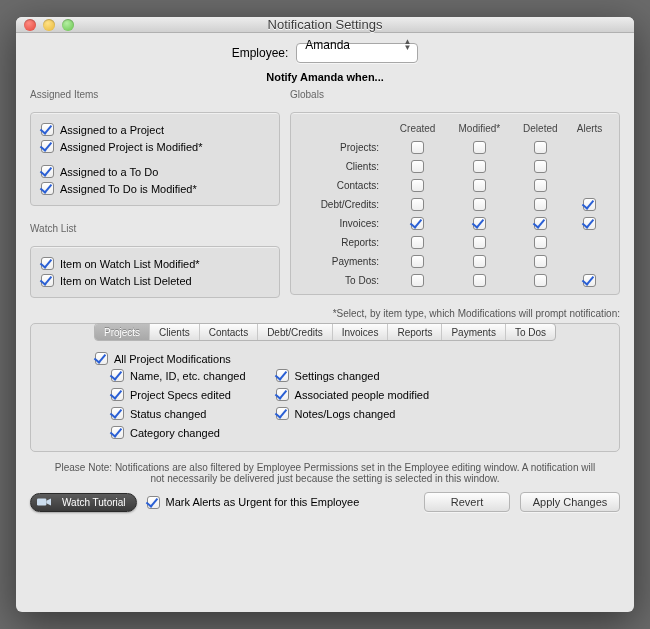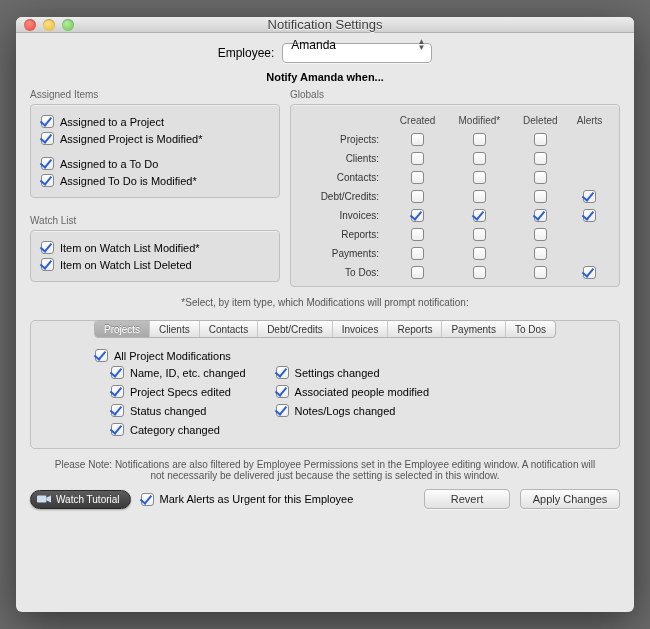--- a/index.html
+++ b/index.html
@@ -55,21 +55,21 @@
   }
   .employee-row {
     display: flex; justify-content: center; align-items: center; gap: 8px;
     margin-bottom: 8px;
   }
   .employee-row label { font-size: 12px; }
   .select {
     background: #fff;
     border: 1px solid #a7a7a7;
     border-radius: 4px;
-    width: 150px;
+    width: 122px;
     height: 20px;
     display: flex; align-items: center; justify-content: space-between;
     padding: 0 6px 16px 8px;
     font-size: 12px;
     box-shadow: 0 1px 0 rgba(255,255,255,0.6);
   }
   .select .arrows {
     font-size: 8px; line-height: 6px; color: #555;
     display: flex; flex-direction: column;
   }
@@ -84,21 +84,21 @@
     position: relative;
   }
   .group-label {
     font-size: 10px; color: #666;
   }
   .group-box {
     background: #e0e0e0;
     border: 1px solid #c0c0c0;
     border-radius: 4px;
     padding: 8px 10px;
-    margin-top: 4px;
+    margin-top: 12px;
     box-shadow: inset 0 1px 0 rgba(255,255,255,0.5);
   }
   .cb-row {
     display: flex; align-items: center; gap: 6px;
     padding: 2px 0;
   }
   .cb {
     width: 13px; height: 13px; border: 1px solid #888; border-radius: 3px;
     background: linear-gradient(#fff,#eee);
     display: flex; align-items: center; justify-content: center;
@@ -123,21 +123,21 @@
   }
   .grid td {
     text-align: center; padding: 3px 2px;
   }
   .grid td.rlabel {
     text-align: right; padding-right: 10px; font-size: 10px; color: #333;
     width: 90px;
   }
   .gap { height: 8px; }
   .hint {
-    text-align: center; font-size: 10px; color: #555; margin: 10px 0 12px;
+    text-align: right; font-size: 10px; color: #555; margin: 10px 0 4px;
   }
   .tabgroup {
     border: 1px solid #c0c0c0; border-radius: 5px;
     background: #e4e4e4;
     padding: 26px 14px 10px;
     position: relative;
   }
   .tabrow {
     position: absolute; top: -1px; left: 0; right: 0;
     display: flex; justify-content: center;
@@ -175,21 +175,21 @@
     font-size: 10px; color: #555; text-align: center;
     margin: 10px 18px 8px;
   }
   .footer {
     display: flex; align-items: center; gap: 10px;
   }
   .watch-btn {
     background: linear-gradient(#5c5c5c,#3a3a3a);
     color: #fff; border-radius: 12px;
     padding: 3px 10px 3px 6px;
-    display: flex; align-items: center; gap: 5px;
+    display: flex; align-items: center; gap: 11px;
     font-size: 10px;
     box-shadow: 0 1px 2px rgba(0,0,0,0.3);
     border: 1px solid #2a2a2a;
   }
   .watch-btn svg { width: 14px; height: 10px; }
   .push-btn {
     background: linear-gradient(#fdfdfd,#e1e1e1);
     border: 1px solid #b5b5b5;
     border-radius: 4px;
     height: 20px; min-width: 86px;

